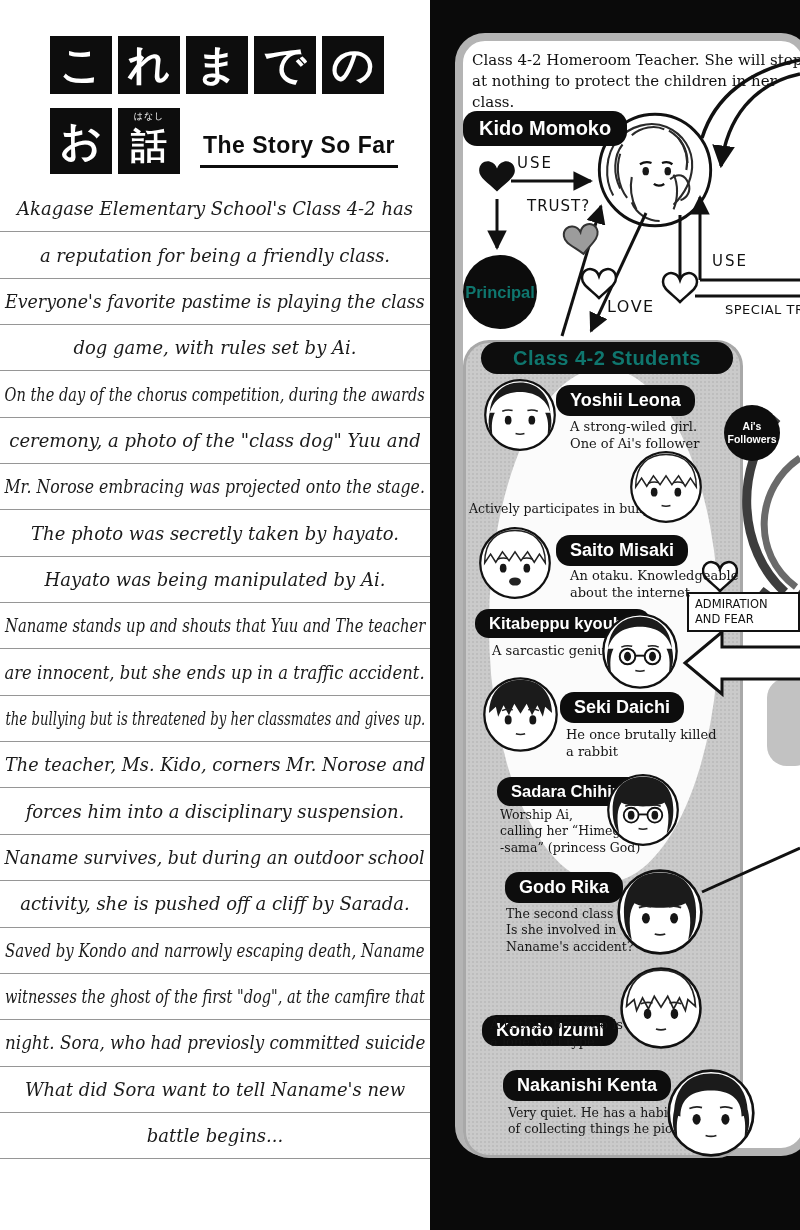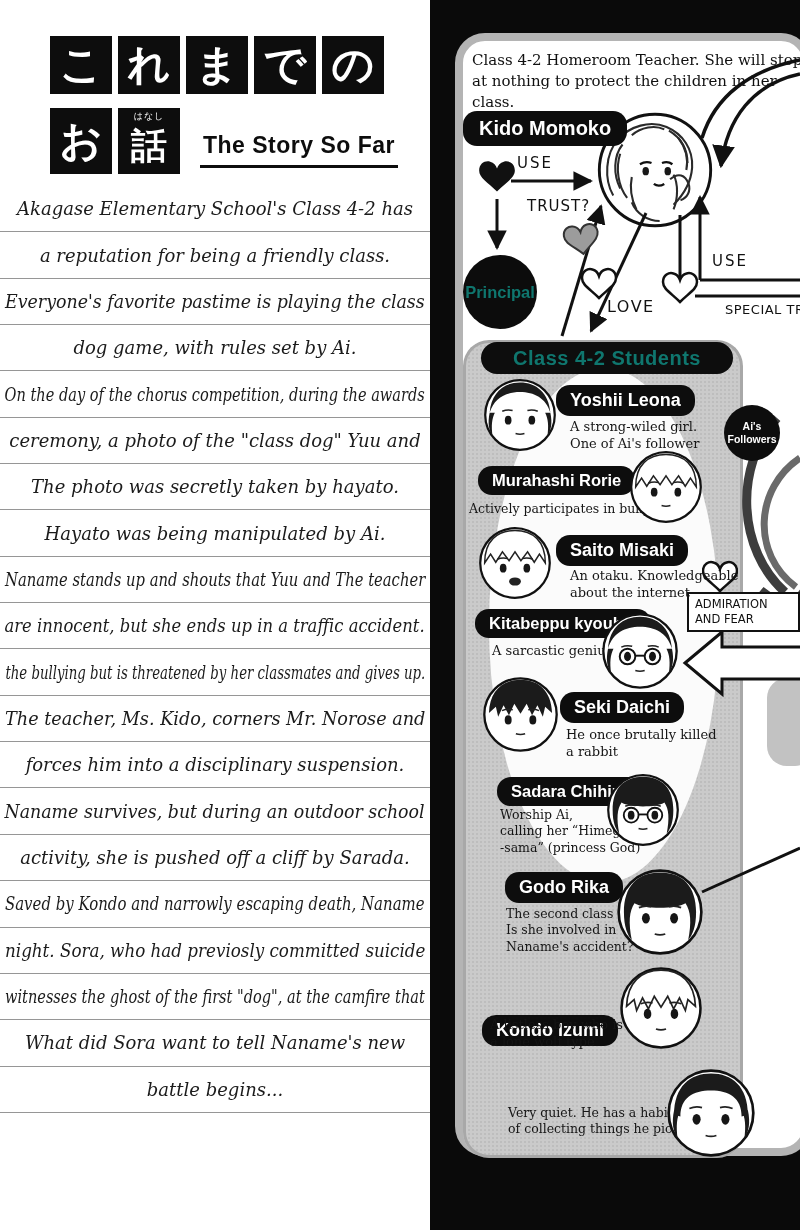--- a/index.html
+++ b/index.html
@@ -115,20 +115,23 @@
     <div class="srow">
         <span class="fit">dog game, with rules set by Ai.</span>
       </div>
     <div class="srow">
         <span class="fit" style="transform: scaleX(0.809249);">On the day of the chorus competition, during the awards</span>
       </div>
     <div class="srow">
         <span class="fit">ceremony, a photo of the "class dog" Yuu and</span>
       </div>
     <div class="srow">
+        <span class="fit" style="transform: scaleX(0.873181);">Mr. Norose embracing was projected onto the stage.</span>
+      </div>
+    <div class="srow">
         <span class="fit">The photo was secretly taken by hayato.</span>
       </div>
     <div class="srow">
         <span class="fit">Hayato was being manipulated by Ai.</span>
       </div>
     <div class="srow">
         <span class="fit" style="transform: scaleX(0.820312);">Naname stands up and shouts that Yuu and The teacher</span>
       </div>
     <div class="srow">
         <span class="fit" style="transform: scaleX(0.911063);">are innocent, but she ends up in a traffic accident.</span>
@@ -145,24 +148,24 @@
     <div class="srow">
         <span class="fit" style="transform: scaleX(0.965517);">Naname survives, but during an outdoor school</span>
       </div>
     <div class="srow">
         <span class="fit">activity, she is pushed off a cliff by Sarada.</span>
       </div>
     <div class="srow">
         <span class="fit" style="transform: scaleX(0.83004);">Saved by Kondo and narrowly escaping death, Naname</span>
       </div>
     <div class="srow">
+        <span class="fit" style="transform: scaleX(0.807692);">witnesses the ghost of the first "dog", at the camfire that</span>
+      </div>
+    <div class="srow">
         <span class="fit" style="transform: scaleX(0.929204);">night. Sora, who had previosly committed suicide</span>
-      </div>
-    <div class="srow">
-        <span class="fit" style="transform: scaleX(0.807692);">witnesses the ghost of the first "dog", at the camfire that</span>
       </div>
     <div class="srow">
         <span class="fit">What did Sora want to tell Naname's new</span>
       </div>
     <div class="srow">
         <span class="fit">battle begins...</span>
       </div>
   </div>
 
   <div class="right-bg"></div>
@@ -261,21 +264,20 @@
         <path d="M60,44 Q67,42 74,45" stroke="#222" stroke-width="2" fill="none"></path>
         <ellipse cx="34" cy="57" rx="4.5" ry="6" fill="#161616"></ellipse>
         <ellipse cx="66" cy="57" rx="4.5" ry="6" fill="#161616"></ellipse>
         <path d="M44,75 Q50,77 56,75" stroke="#222" stroke-width="2" fill="none"></path>
       </svg>
     </div>
   <div class="spill" style="left:556px;top:385px">Yoshii Leona</div>
   <div class="sdesc" style="left:570px;top:419px">A strong-wiled girl.
 One of Ai's follower</div>
 
-  <div class="spill sm" style="left:478px;top:466px">Murahashi Rorie</div>
   <div class="sdesc sm" style="left:469px;top:501px">Actively participates in bullying</div>
   <div class="portrait" style="left:629px;top:450px;width:74px;height:74px">
       <svg viewBox="0 0 100 100" width="100%" height="100%">
         <circle cx="50" cy="50" r="47" fill="#fff" stroke="#111" stroke-width="3"></circle>
         <path d="M9,50 C9,20 26,6 50,6 C74,6 91,20 91,50 L83,38 L76,49 L67,35 L58,47 L50,35 L42,47 L33,35 L24,49 L17,38 Z" fill="#ffffff" stroke="#222" stroke-width="2"></path>
         <path d="M26,45 Q33,42 40,44" stroke="#222" stroke-width="2" fill="none"></path>
         <path d="M60,44 Q67,42 74,45" stroke="#222" stroke-width="2" fill="none"></path>
         <ellipse cx="34" cy="57" rx="4.5" ry="6" fill="#161616"></ellipse>
         <ellipse cx="66" cy="57" rx="4.5" ry="6" fill="#161616"></ellipse>
         <path d="M44,75 Q50,77 56,75" stroke="#222" stroke-width="2" fill="none"></path>
@@ -374,20 +376,21 @@
         <circle cx="50" cy="50" r="47" fill="#fff" stroke="#111" stroke-width="3"></circle>
         <path d="M50,5 C26,5 10,20 9,48 L18,40 L21,53 L28,38 L35,51 L42,36 L50,49 L58,36 L65,51 L72,38 L79,53 L82,40 L91,48 C90,20 74,5 50,5 Z" fill="#ffffff" stroke="#222" stroke-width="2"></path>
         <path d="M26,45 Q33,42 40,44" stroke="#222" stroke-width="2" fill="none"></path>
         <path d="M60,44 Q67,42 74,45" stroke="#222" stroke-width="2" fill="none"></path>
         <ellipse cx="34" cy="57" rx="4.5" ry="6" fill="#161616"></ellipse>
         <ellipse cx="66" cy="57" rx="4.5" ry="6" fill="#161616"></ellipse>
         <path d="M44,75 Q50,77 56,75" stroke="#222" stroke-width="2" fill="none"></path>
       </svg>
     </div>
 
+  <div class="spill" style="left:503px;top:1070px">Nakanishi Kenta</div>
   <div class="sdesc sm" style="left:508px;top:1105px">Very quiet. He has a habit
 of collecting things he pick up</div>
   <div class="portrait" style="left:666px;top:1068px;width:90px;height:90px">
       <svg viewBox="0 0 100 100" width="100%" height="100%">
         <circle cx="50" cy="50" r="47" fill="#fff" stroke="#111" stroke-width="3"></circle>
         <path d="M9,52 C9,20 27,6 50,6 C73,6 91,20 91,52 L84,54 C84,33 70,25 50,25 C30,25 16,33 16,54 Z" fill="#1b1b1b" stroke="none"></path>
         <path d="M9,47 C6,61 8,71 13,79 C11,64 12,55 16,47 Z" fill="#1b1b1b" stroke="none"></path>
         <path d="M91,47 C94,61 92,71 87,79 C89,64 88,55 84,47 Z" fill="#1b1b1b" stroke="none"></path>
         <path d="M26,45 Q33,42 40,44" stroke="#222" stroke-width="2" fill="none"></path>
         <path d="M60,44 Q67,42 74,45" stroke="#222" stroke-width="2" fill="none"></path>

